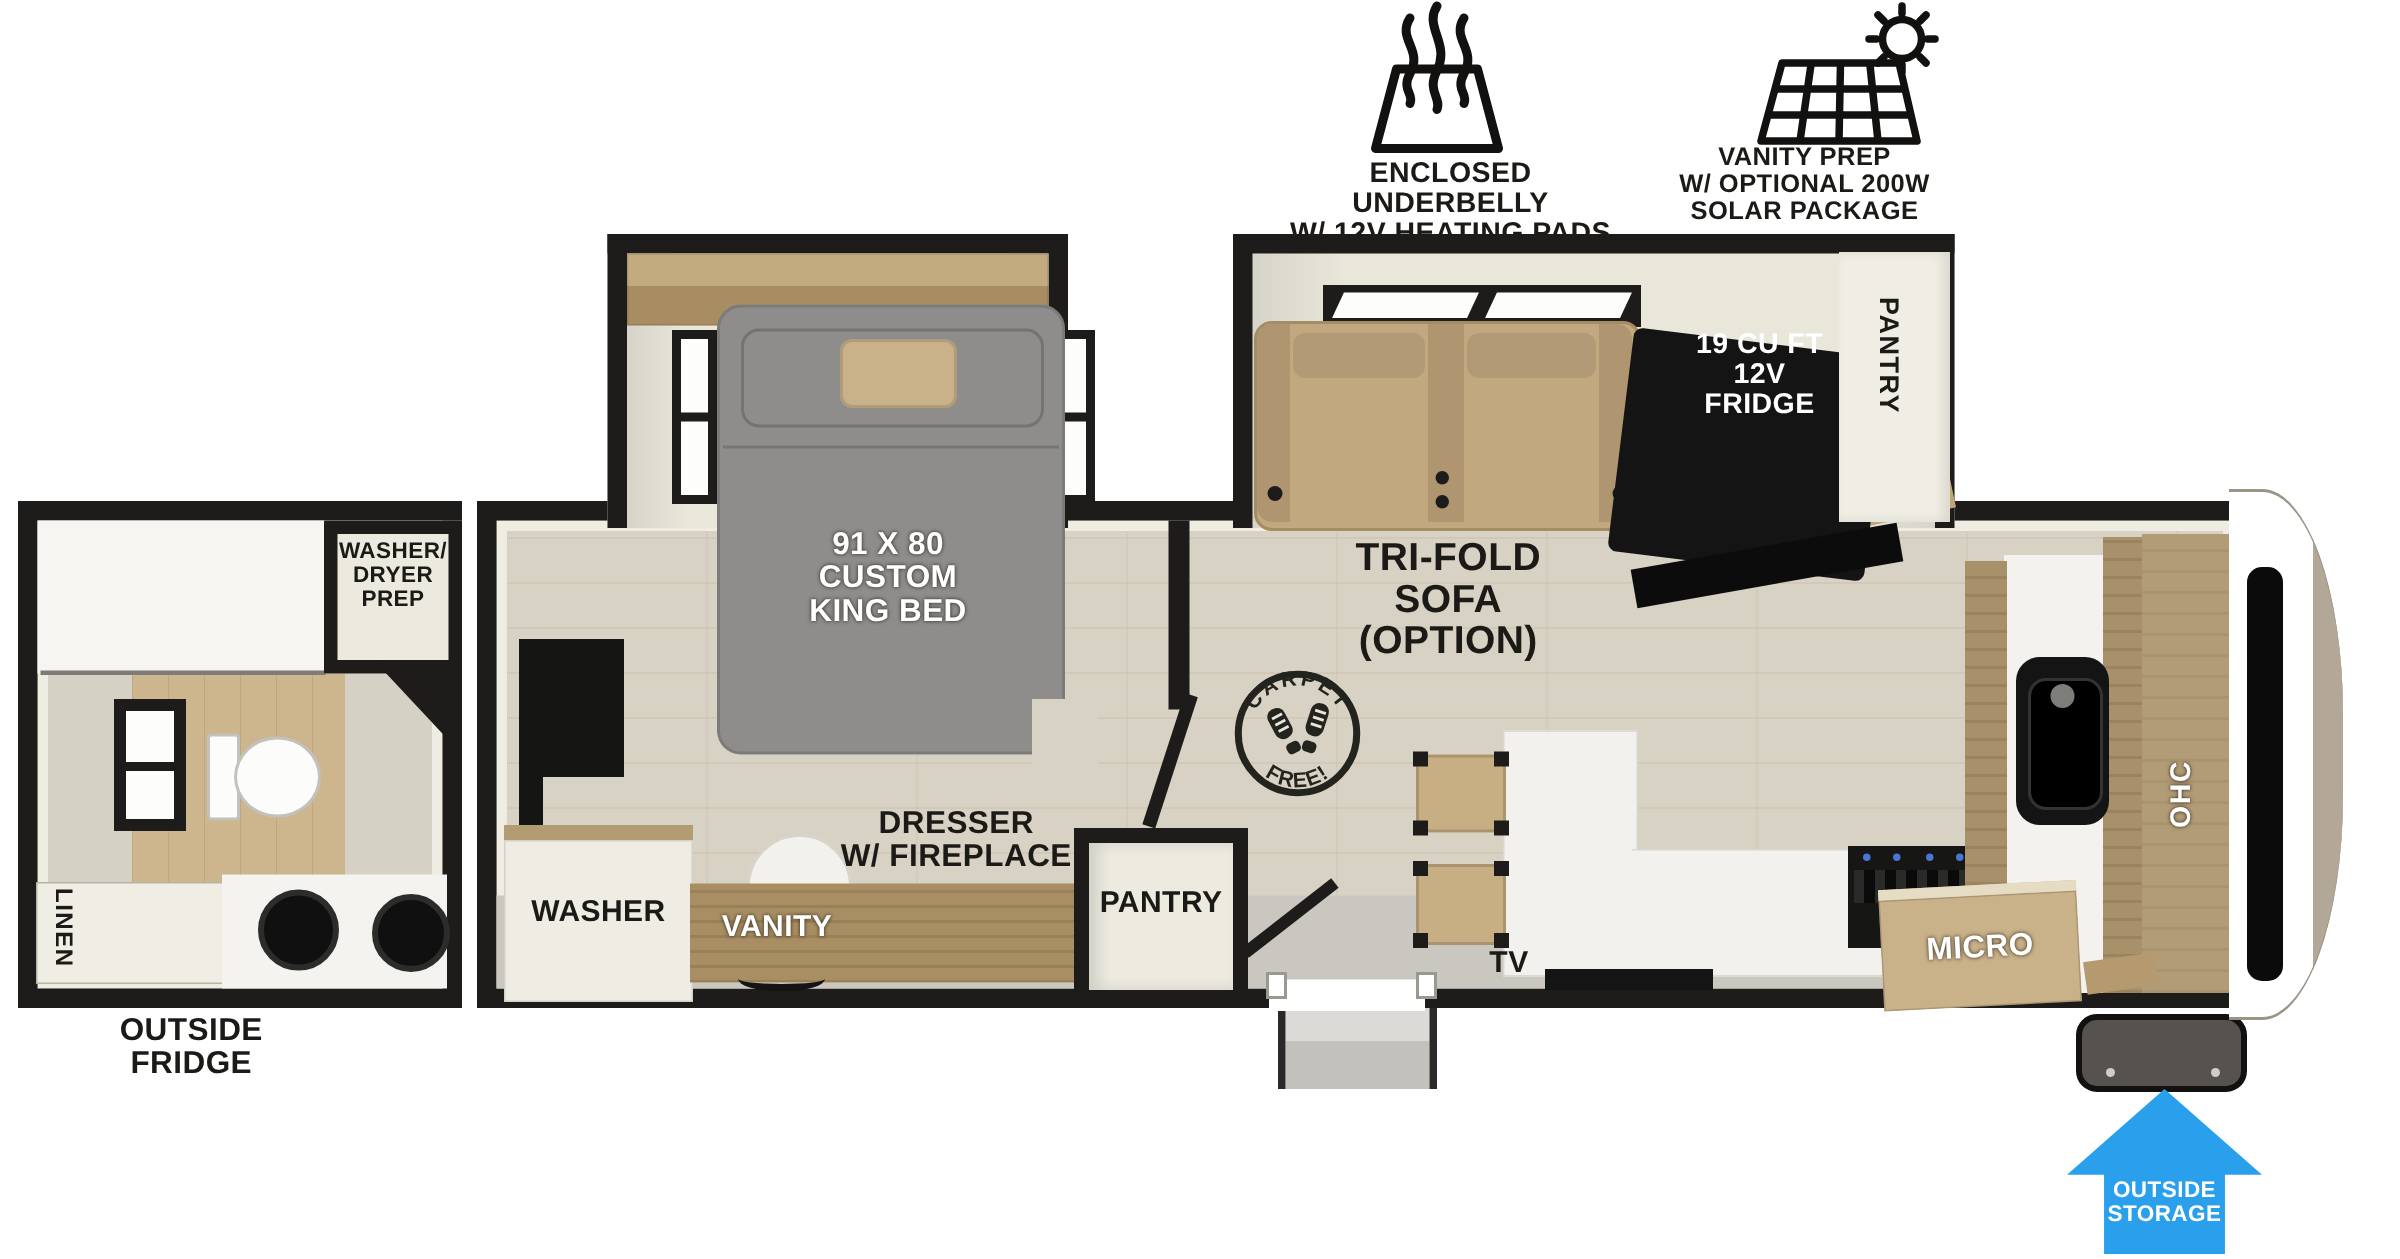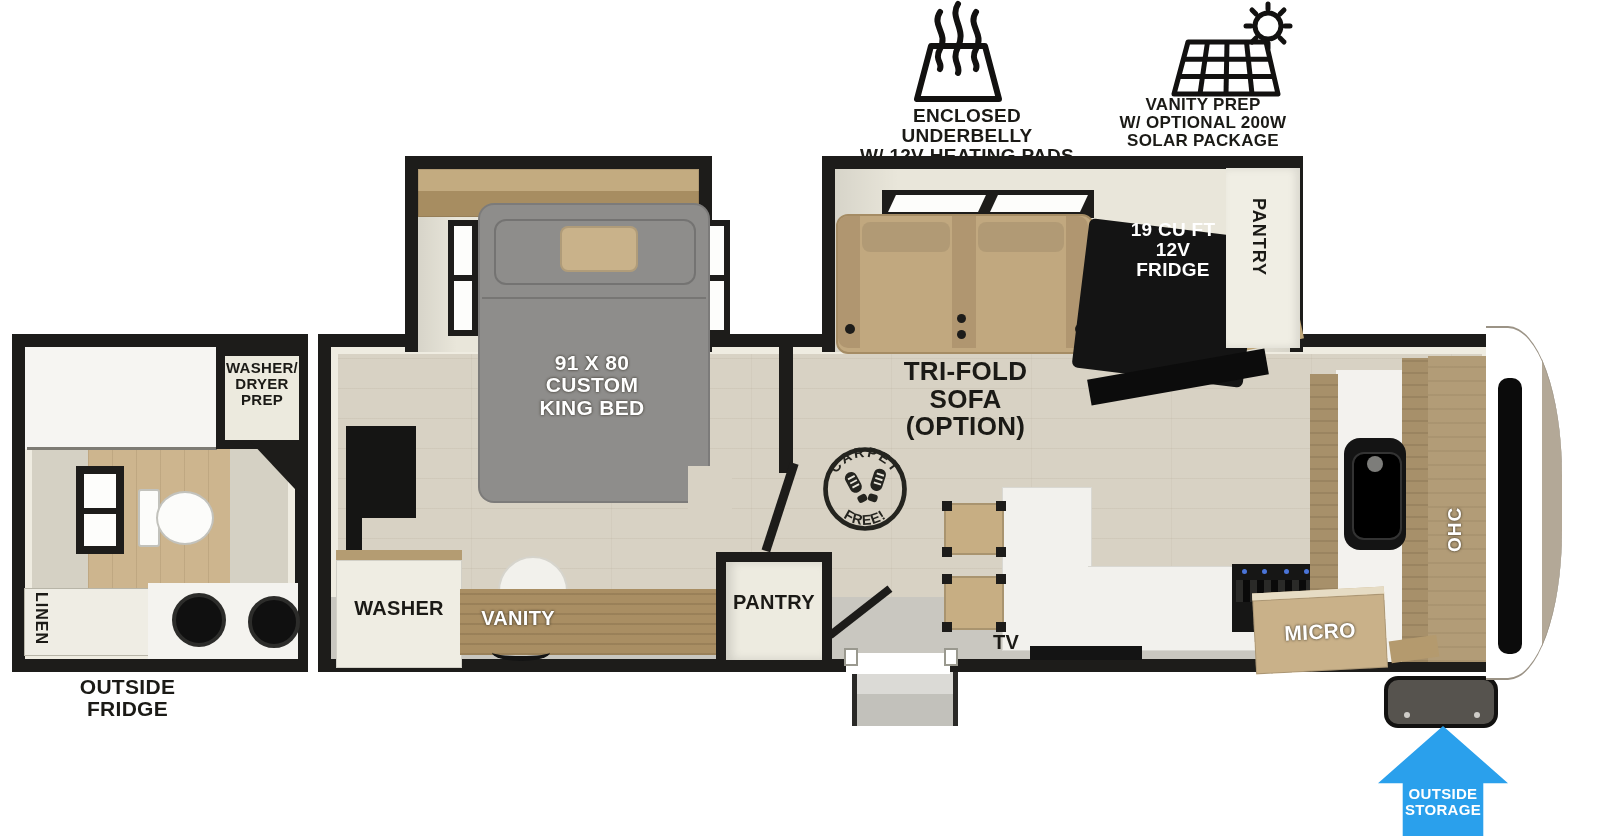--- a/index.html
+++ b/index.html
@@ -155,20 +155,22 @@
 
   <div class="abs" style="left:336px;top:550px;width:126px;height:108px;background:#efede3;z-index:6;
        border-top:10px solid #b49c72;box-shadow:inset 0 0 0 1px rgba(0,0,0,.12);"></div>
   <div class="abs lbl dark" style="left:338px;top:598px;width:122px;font-size:20px;z-index:7;">WASHER</div>
 
   <div class="abs" style="left:498px;top:556px;width:66px;height:66px;border-radius:50%;background:#f2f1ec;border:2px solid #d6d4cc;z-index:5;"></div>
   <div class="abs" style="left:460px;top:589px;width:282px;height:66px;z-index:6;
        background:repeating-linear-gradient(0deg, rgba(60,45,25,.14) 0 2px, transparent 2px 10px), #a98e63;"></div>
   <div class="abs lbl white wshadow" style="left:458px;top:608px;width:120px;font-size:20px;z-index:7;">VANITY</div>
   <div class="abs" style="left:492px;top:644px;width:58px;height:12px;border-bottom:5px solid #141414;border-radius:50%;z-index:7;"></div>
+  <div class="abs lbl dark" style="left:550px;top:538px;width:175px;font-size:21px;z-index:7;">DRESSER
+W/ FIREPLACE</div>
 
   <div class="abs box" style="left:716px;top:552px;width:116px;height:118px;border:10px solid #1d1c1a;background:#edebe0;z-index:6;
        box-shadow:inset 6px 0 10px rgba(0,0,0,.12);"></div>
   <div class="abs lbl dark" style="left:718px;top:592px;width:112px;font-size:20px;z-index:7;">PANTRY</div>
 
   <div class="abs wallseg" style="left:779px;top:347px;width:14px;height:126px;z-index:6;"></div>
   <div class="abs" style="left:790px;top:462px;width:9px;height:92px;background:#1d1c1a;z-index:6;
        transform:rotate(18deg);transform-origin:top left;"></div>
 
   <div class="abs box" style="left:882px;top:190px;width:212px;height:28px;background:#1d1c1a;z-index:5;">

